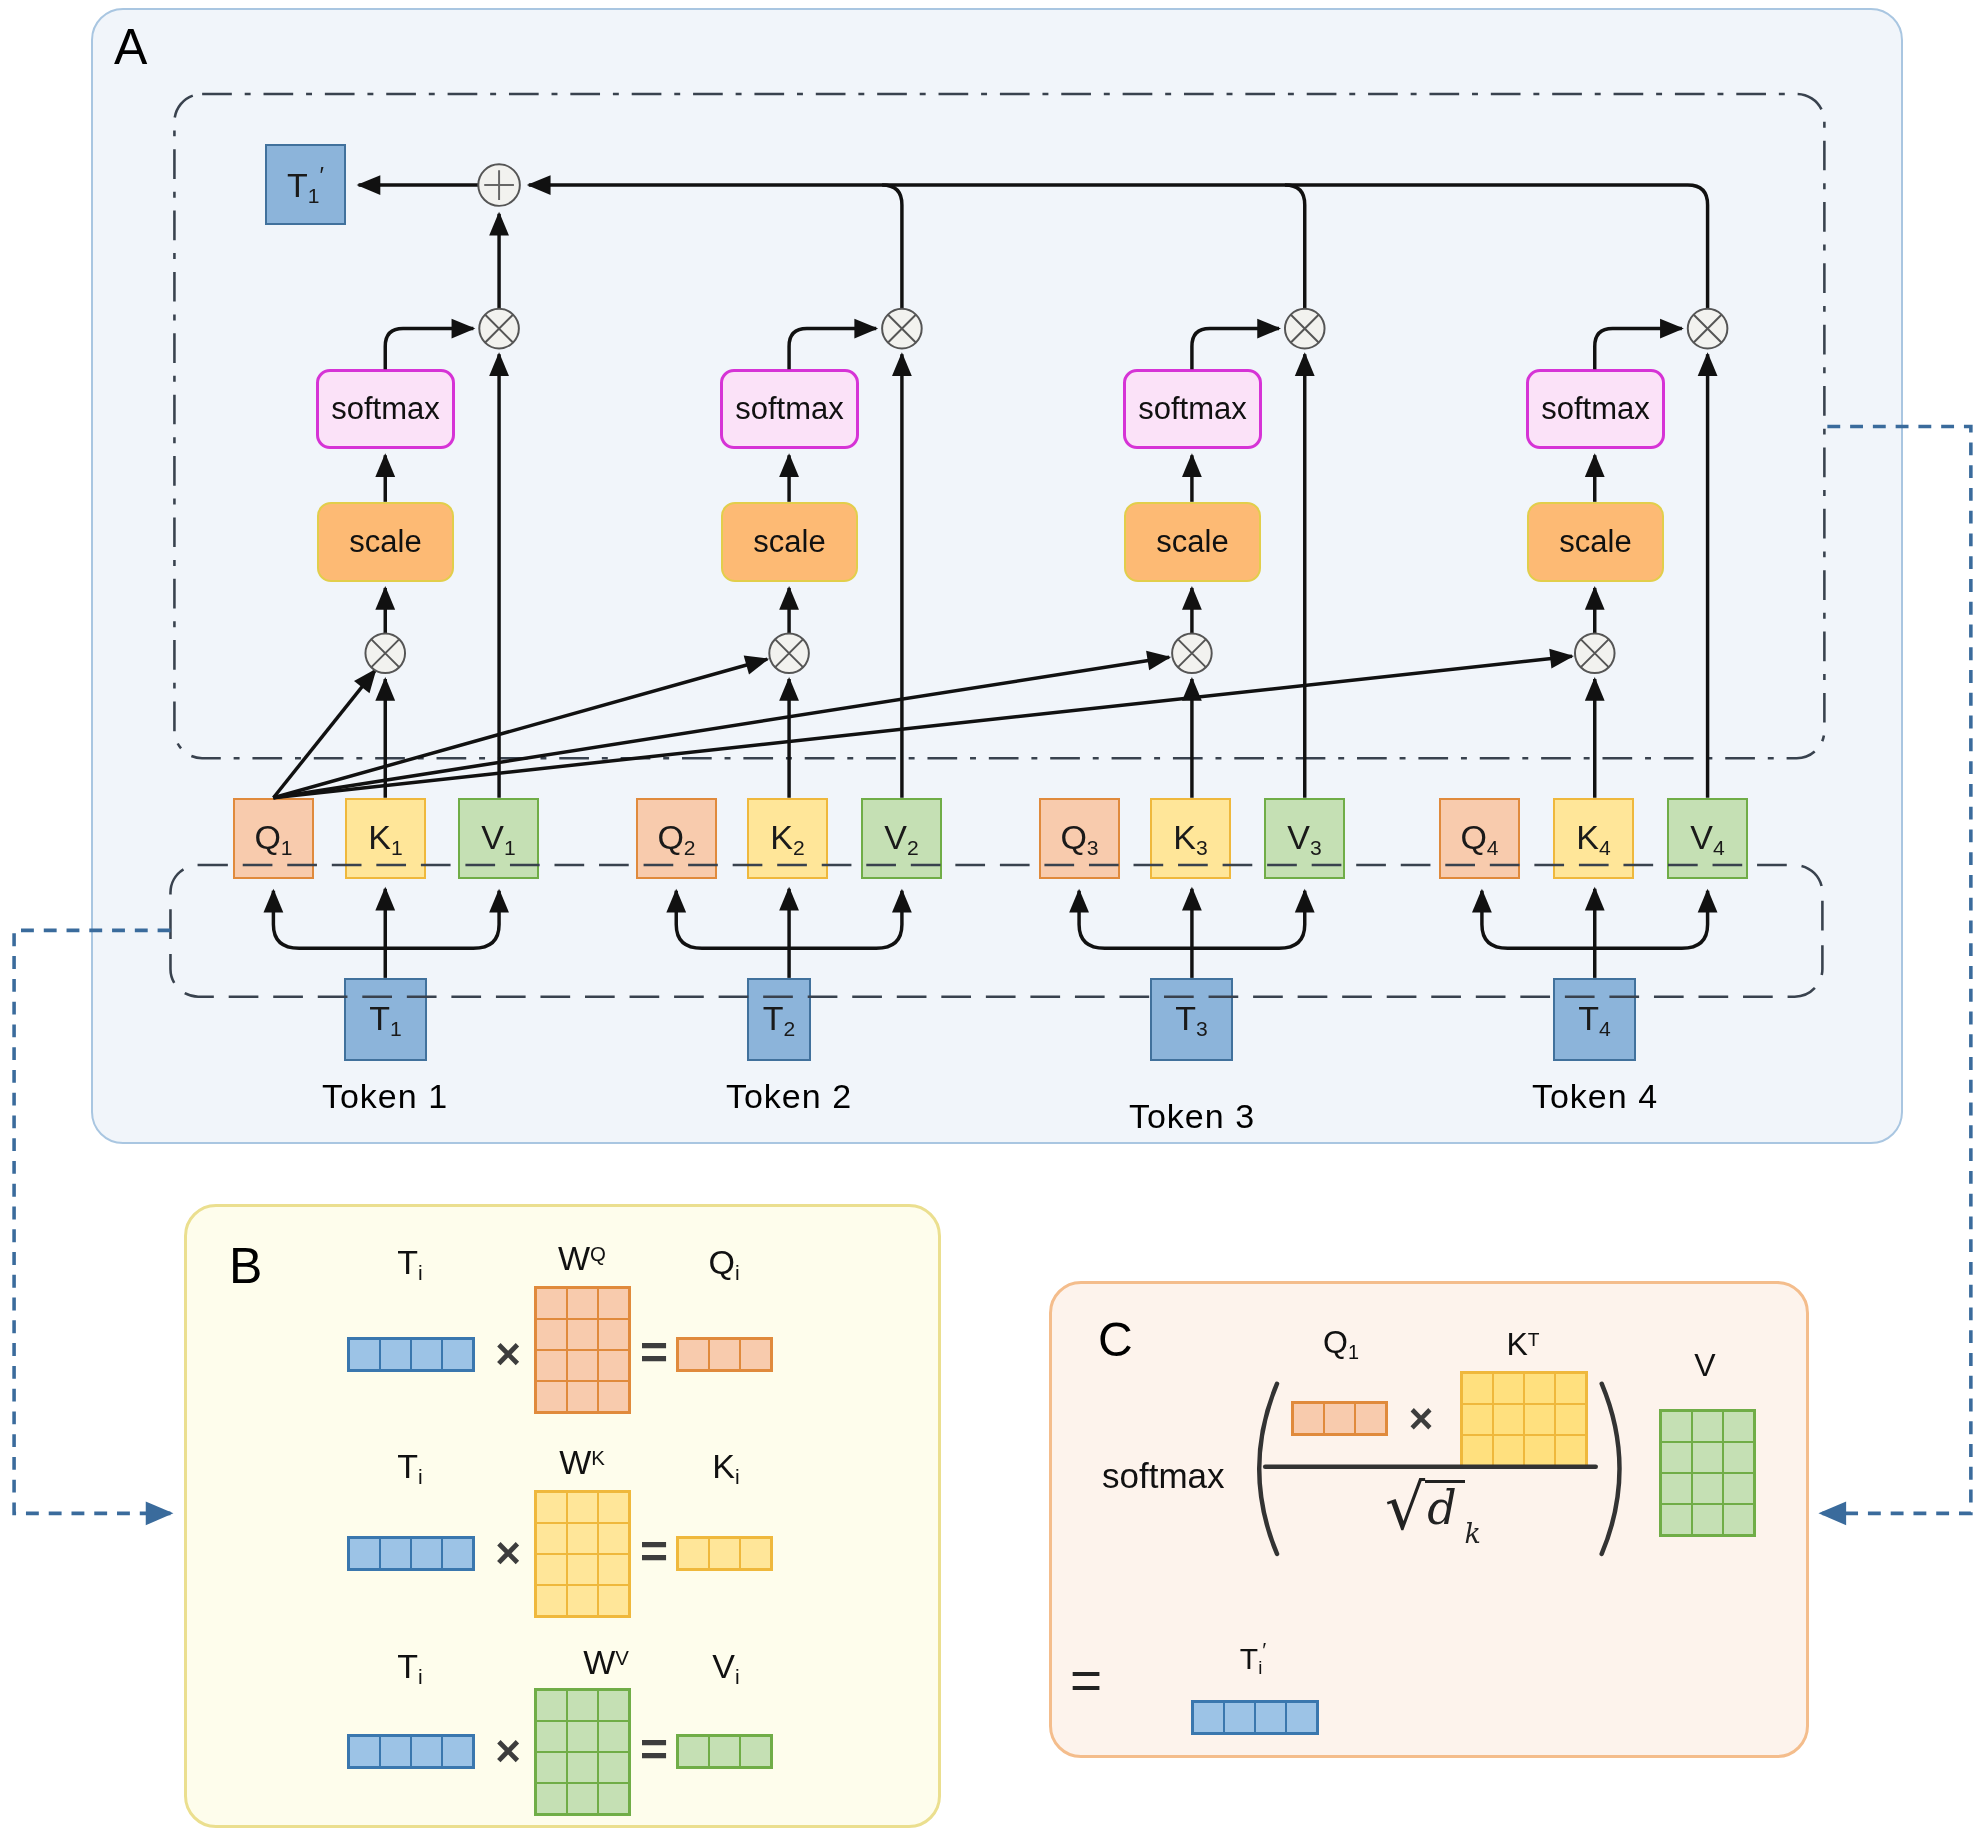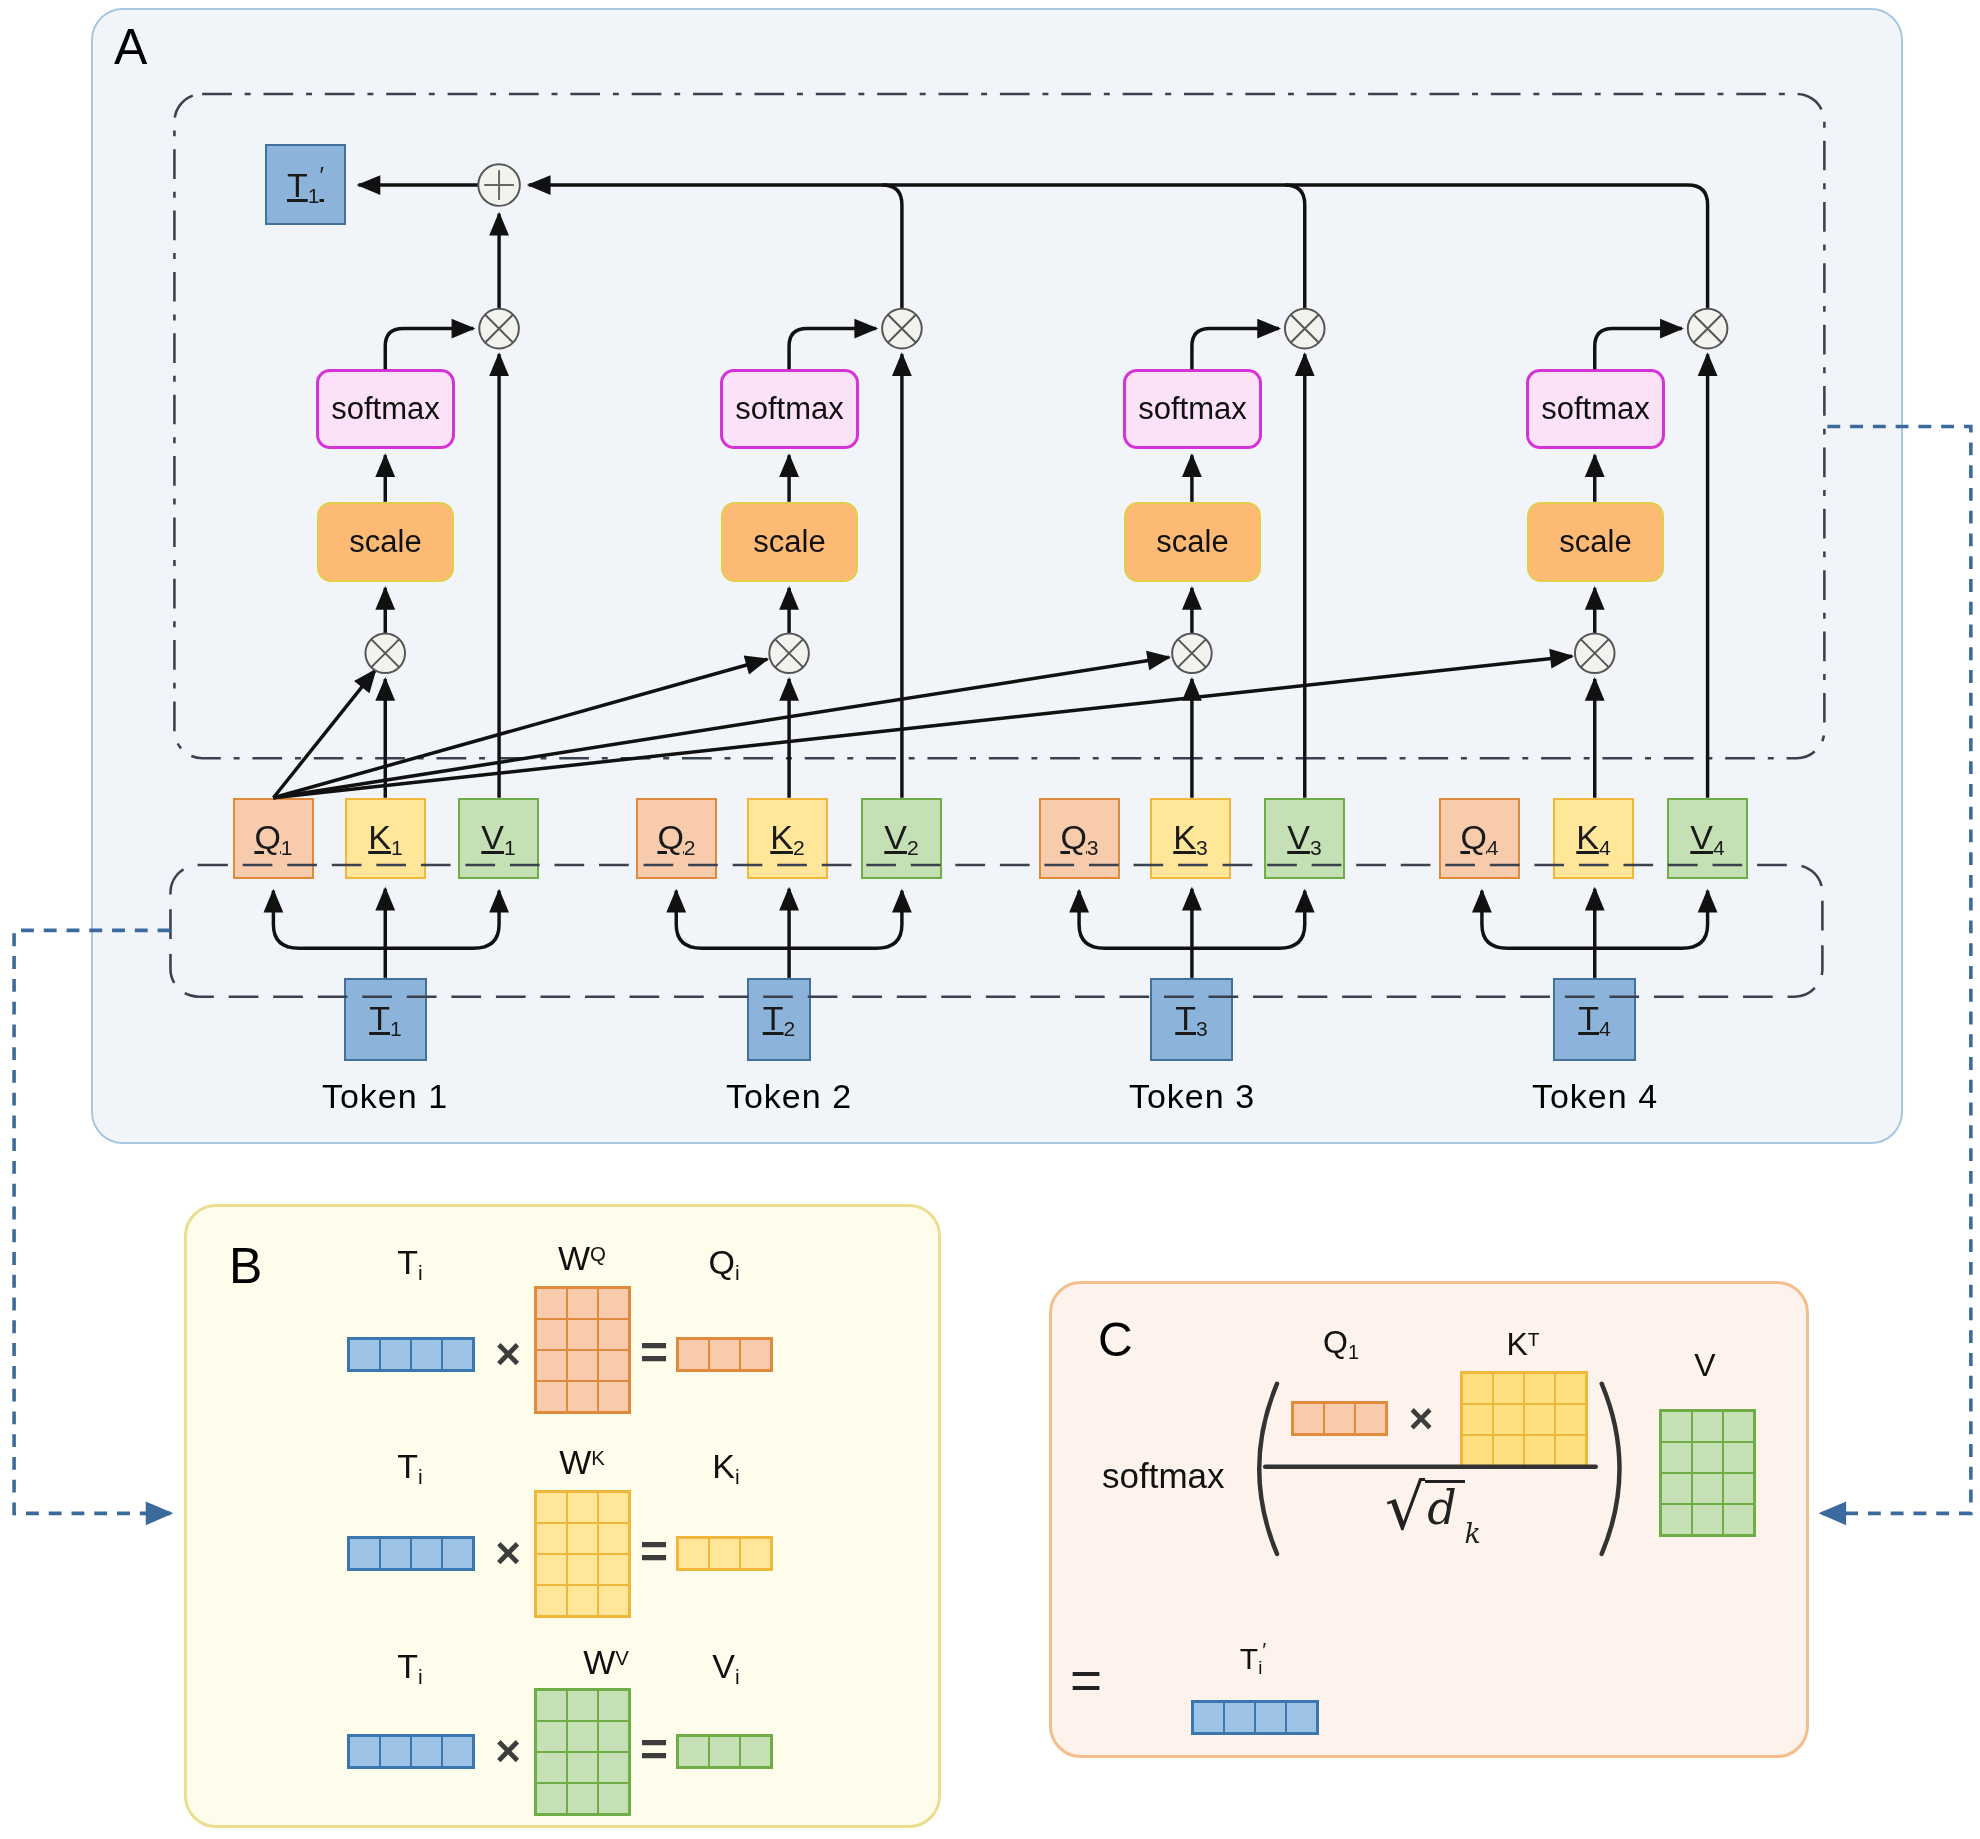--- a/index.html
+++ b/index.html
@@ -5,21 +5,21 @@
   html,body{margin:0;padding:0;background:#fff;}
   #stage{position:relative;width:1980px;height:1839px;background:#ffffff;
          font-family:"Liberation Sans","DejaVu Sans",sans-serif;color:#111;overflow:hidden;}
   .abs{position:absolute;}
   .panel{position:absolute;box-sizing:border-box;border-radius:32px;}
   #panelA{left:91px;top:8px;width:1812px;height:1136px;background:#F1F5FA;border:2px solid #A9C6E1;}
   #panelB{left:184px;top:1204px;width:757px;height:624px;background:#FEFDEC;border:3px solid #EBDF8F;}
   #panelC{left:1049px;top:1281px;width:760px;height:477px;background:#FDF3EC;border:3px solid #F4BD8C;}
   .panel-label{position:absolute;font-size:50px;font-weight:500;color:#000;}
   .node-box{position:absolute;box-sizing:border-box;display:flex;align-items:center;justify-content:center;
-            font-size:34px;color:#1a1a1a;text-decoration:underline;}
+            font-size:34px;color:#1a1a1a;}
   .qkv{width:81px;height:81px;top:798px;}
   .qbox{background:#F8CBAD;border:2.5px solid #E08A3C;}
   .kbox{background:#FFE699;border:2.5px solid #EFB83C;}
   .vbox{background:#C5E0B4;border:2.5px solid #70AD47;}
   .tbox{background:#8CB4DA;border:2.5px solid #41719C;}
   .opbox{position:absolute;box-sizing:border-box;display:flex;align-items:center;justify-content:center;
          border-radius:14px;font-size:31px;color:#111;}
   .softmax{background:#FBE2F8;border:3px solid #D633D6;width:139px;height:80px;top:369px;}
   .scale{background:#fdba74;border:2.5px solid #E2CE4B;width:137px;height:80px;top:502px;}
   .caption{position:absolute;top:1077px;width:218px;text-align:center;font-size:34px;letter-spacing:1px;color:#000;}
@@ -100,21 +100,21 @@
     </div>
   <div class="node-box qkv kbox" style="left:1150px;">
       <span><span>K</span><span class="sub">3</span></span>
     </div>
   <div class="node-box qkv vbox" style="left:1264px;">
       <span><span>V</span><span class="sub">3</span></span>
     </div>
   <div class="node-box tbox" style="left:1150px;top:978px;width:83px;height:83px;">
       <span><span>T</span><span class="sub">3</span></span>
     </div>
-  <div class="caption" style="left:1083px;">Token 3</div>
+  <div class="caption" style="left:1083px;margin-top:20px;">Token 3</div>
 
   <div class="opbox softmax" style="left:1526px;">
       <span>softmax</span>
     </div>
   <div class="opbox scale" style="left:1527px;">
       <span>scale</span>
     </div>
   <div class="node-box qkv qbox" style="left:1415px;margin-left:24px;">
       <span><span>Q</span><span class="sub">4</span></span>
     </div>

